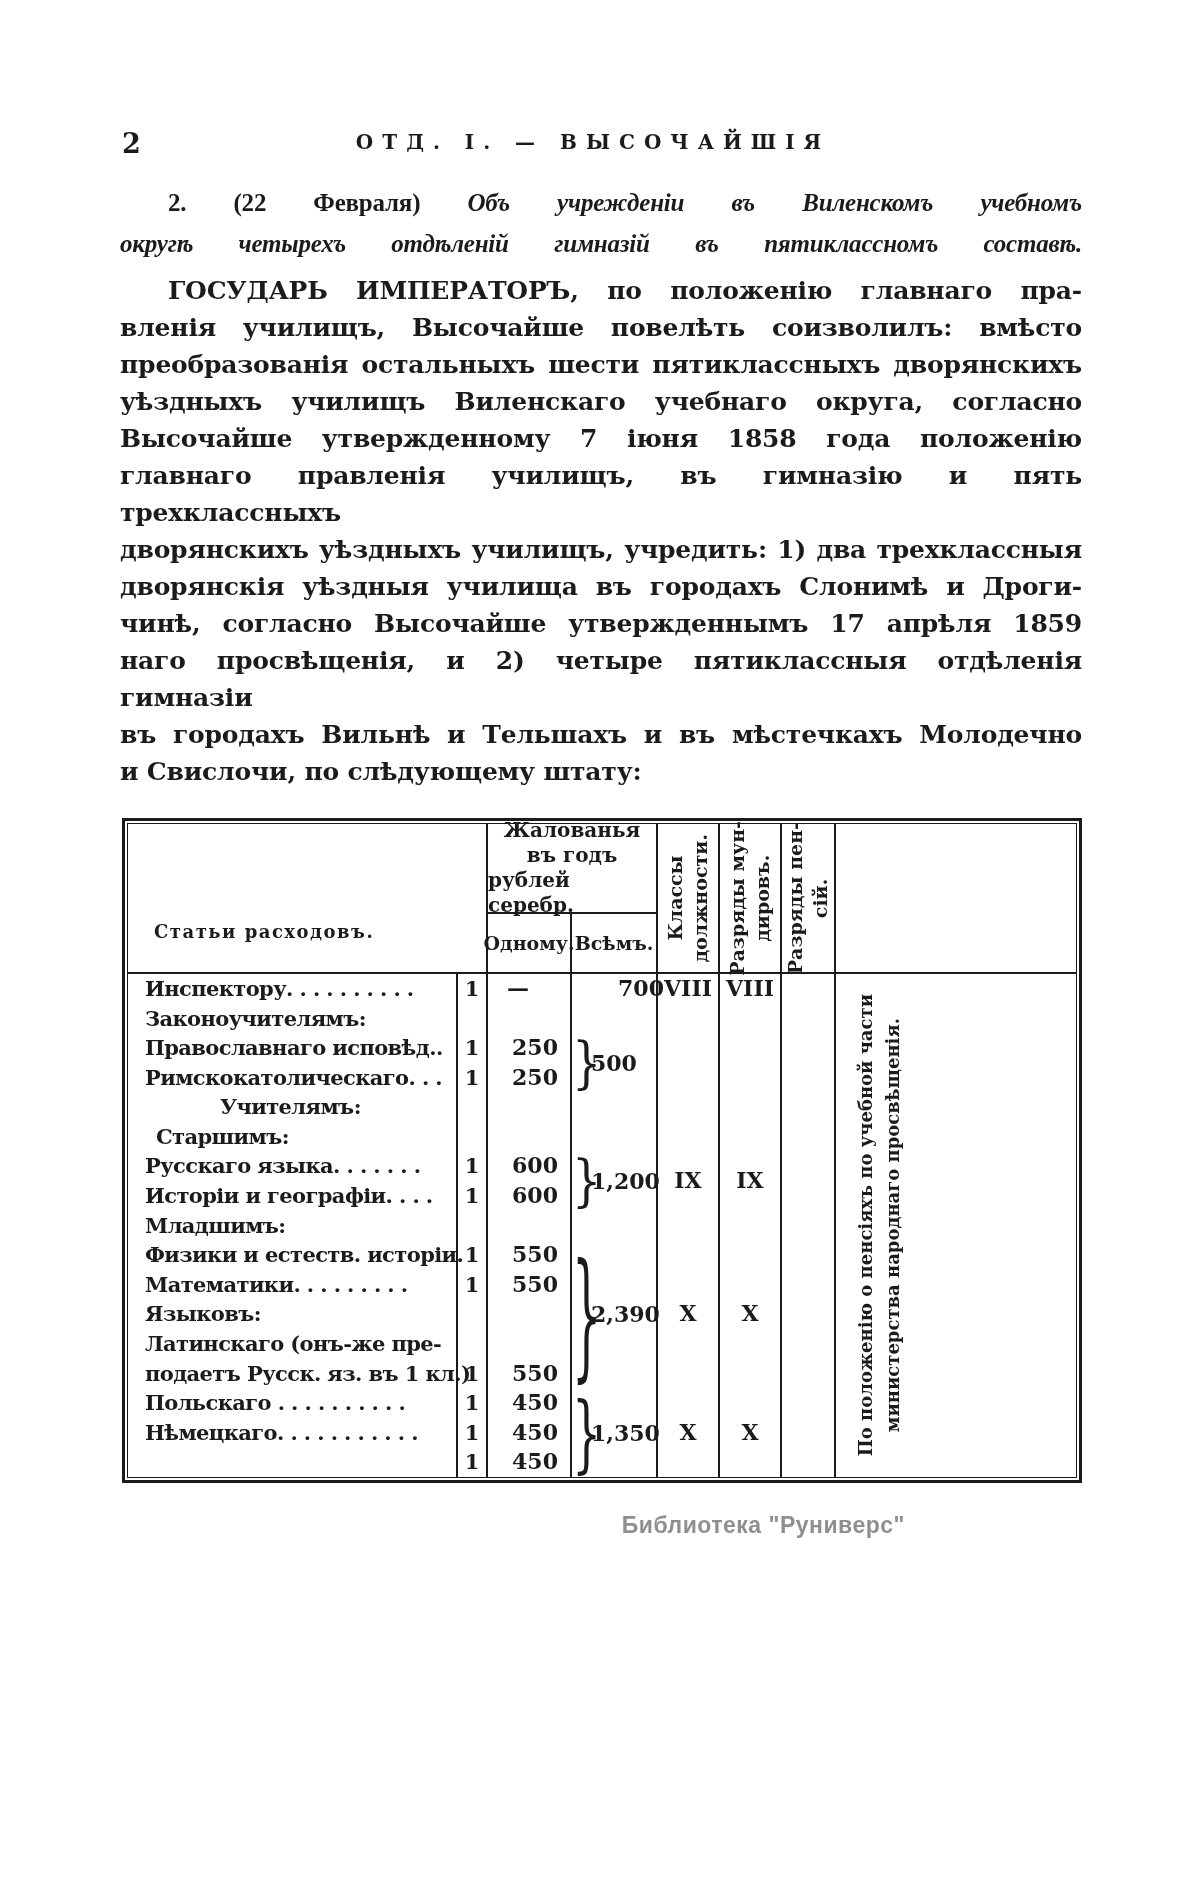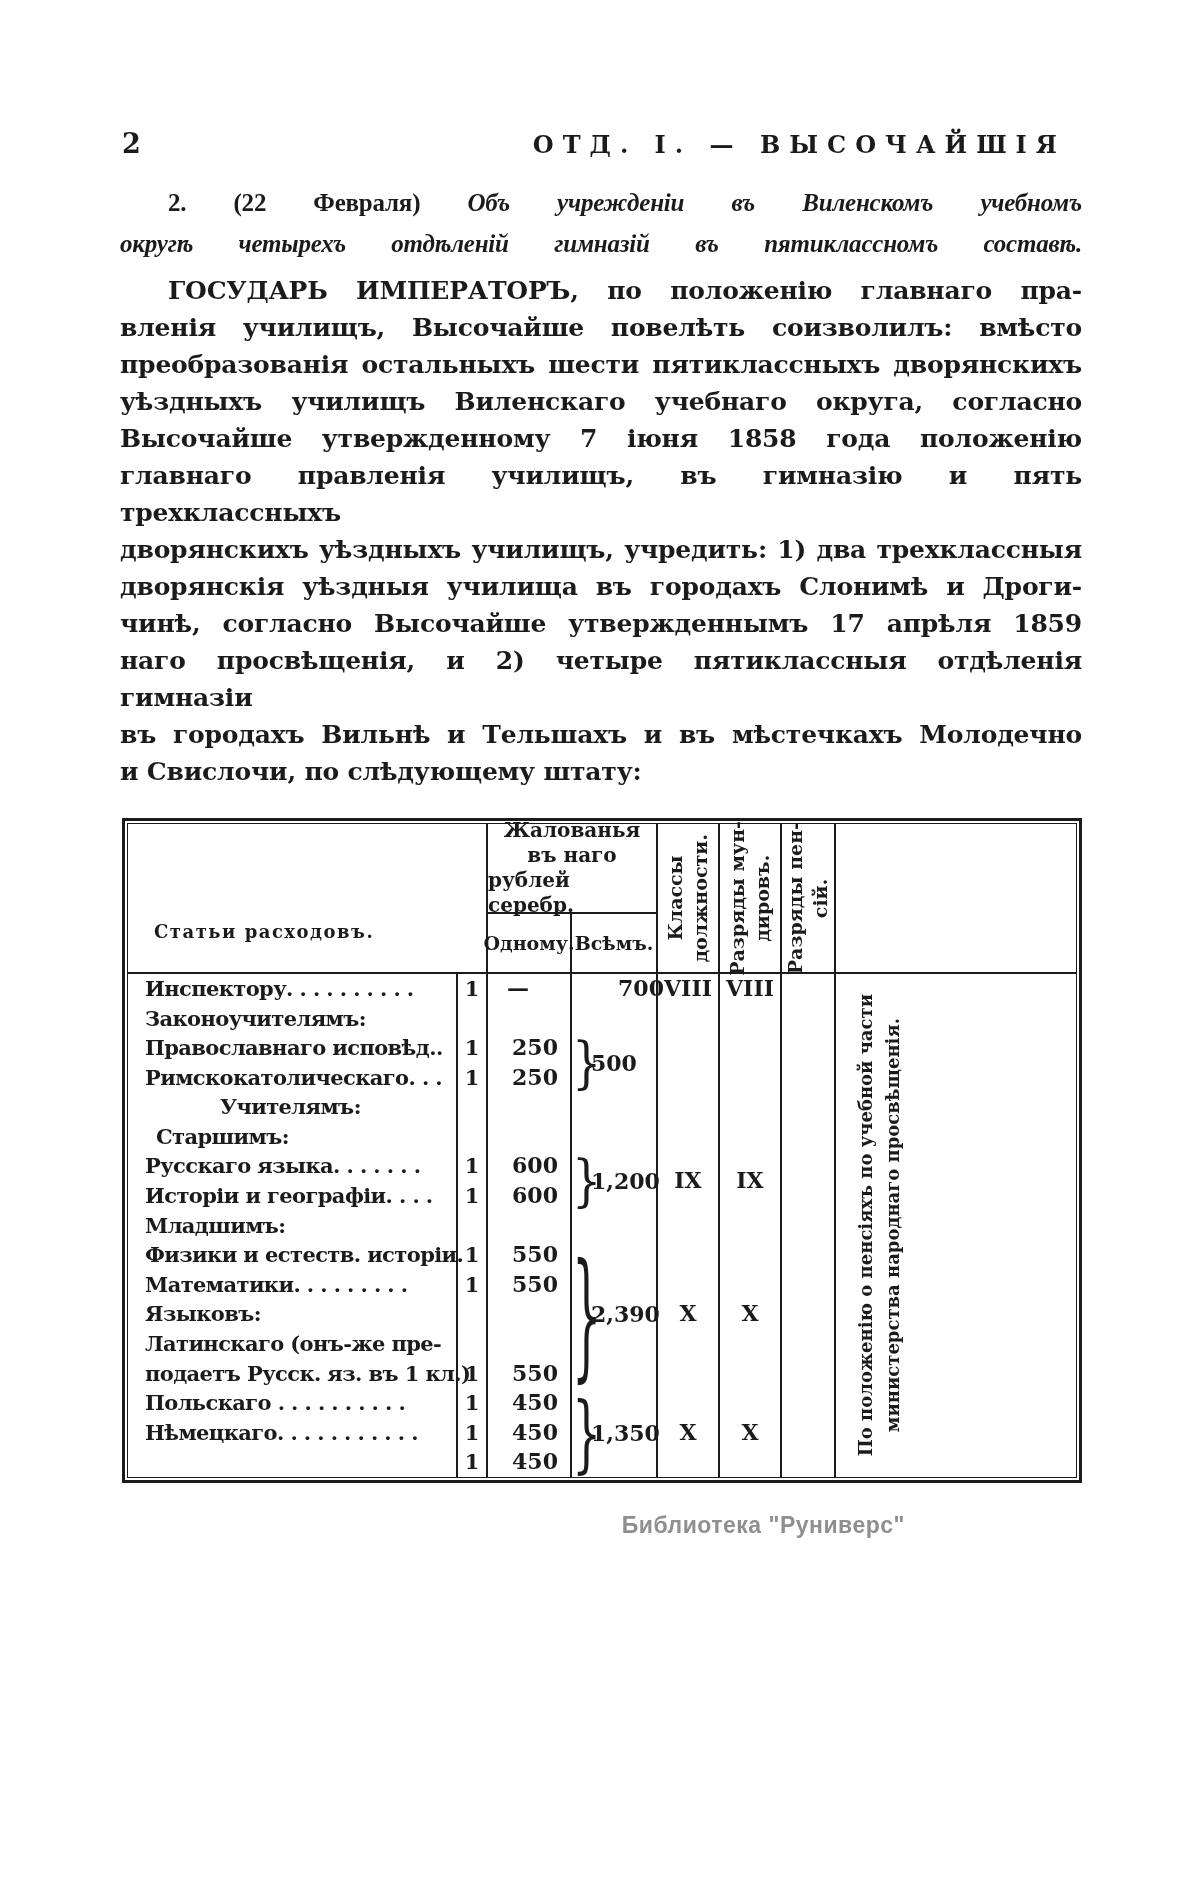--- a/index.html
+++ b/index.html
@@ -15,22 +15,22 @@
     color:var(--ink);
     font-family:"DejaVu Serif", serif;
     font-weight:bold;
     overflow:hidden;
   }
   .content{position:absolute;left:120px;width:962px;}
 
   
   .runhead{top:128px;height:40px;}
   .pagenum{position:absolute;left:2px;top:0;font-size:27px;}
-  .runtitle{position:absolute;left:0;right:16px;top:2px;text-align:right;
-    font-size:24px;letter-spacing:9px;white-space:nowrap;}
+  .runtitle{position:absolute;left:0;right:16px;top:2px;text-align:center;
+    font-size:20px;letter-spacing:9px;white-space:nowrap;}
 
   
   .heading{top:182px;font-size:25px;line-height:41px;letter-spacing:-0.2px;font-family:Liberation Serif, serif;}
   .hline{text-align:justify;text-align-last:justify;}
   .hline.first{text-indent:48px;}
   .ital{font-style:italic;}
 
   
   .para{top:272px;font-size:25px;line-height:37px;letter-spacing:-0.2px;}
   .pline{text-align:justify;text-align-last:justify;}
@@ -131,21 +131,21 @@
 </div>
 
 <div class="tablewrap">
   <div class="tableinner">
 
     <div class="thead">
       <div class="h-items">Статьи расходовъ.</div>
       <div class="h-salary">
         <div class="h-salary-top">
           <div>Жалованья</div>
-          <div>въ наго</div>
+          <div>въ годъ</div>
           <div>рублей серебр.</div>
         </div>
         <div class="h-salary-sub">
           <div class="h-one">Одному.</div>
           <div class="h-all">Всѣмъ.</div>
         </div>
       </div>
       <div class="h-vert h-class">
         <div class="vtext">
           <div>Классы</div>

